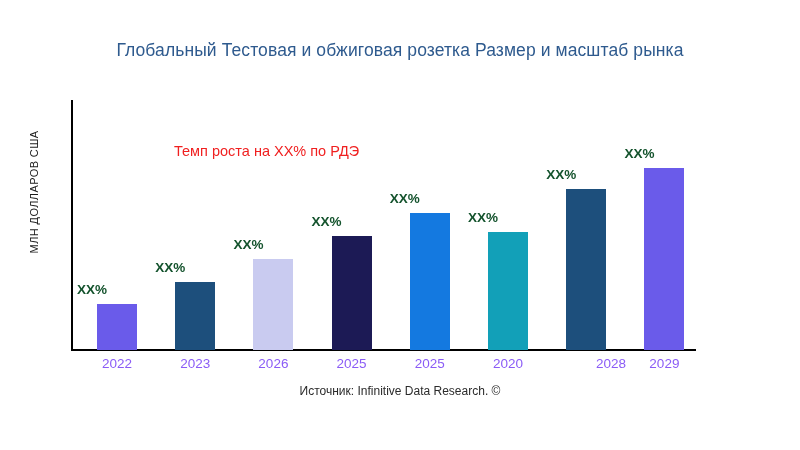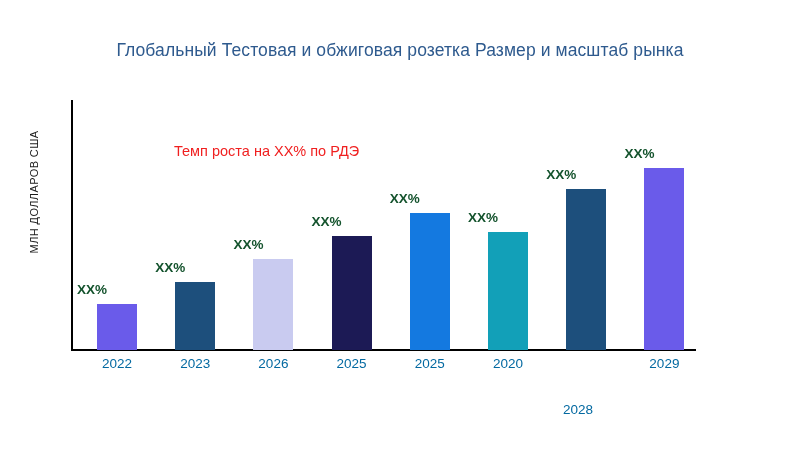--- a/index.html
+++ b/index.html
@@ -80,21 +80,21 @@
     font-size: 13.5px;
     color: #14532d;
     white-space: nowrap;
     font-weight: bold;
   }
   .tick-label {
     position: absolute;
     top: 356px;
     text-align: center;
     font-size: 13.5px;
-    color: #0369a1;
+    color: #8b5cf6;
     white-space: nowrap;
   }
   #source-note {
     position: absolute;
     left: 0;
     top: 384px;
     width: 800px;
     text-align: center;
     font-size: 12px;
     color: #2b2b2b;
@@ -128,25 +128,26 @@
       <div class="bar-value" style="left: 311.6px; width: 80px; top: 214px;">XX%</div>
       <div class="tick-label" style="left: 311.6px; width: 80px;">2025</div>
       <div class="bar" style="left: 409.8px; width: 40px; height: 137px; background: rgb(20, 121, 224);"></div>
       <div class="bar-value" style="left: 389.8px; width: 80px; top: 191px;">XX%</div>
       <div class="tick-label" style="left: 389.8px; width: 80px;">2025</div>
       <div class="bar" style="left: 488px; width: 40px; height: 118px; background: rgb(18, 160, 184);"></div>
       <div class="bar-value" style="left: 468px; width: 80px; top: 210px;">XX%</div>
       <div class="tick-label" style="left: 468px; width: 80px;">2020</div>
       <div class="bar" style="left: 566.2px; width: 40px; height: 161px; background: rgb(29, 79, 124);"></div>
       <div class="bar-value" style="left: 546.2px; width: 80px; top: 167px;">XX%</div>
-      <div class="tick-label" style="left: 538px; width: 80px; margin-top: 46px;">2028</div>
+      <div class="tick-label" style="left: 571px; width: 80px;">2028</div>
       <div class="bar" style="left: 644.4px; width: 40px; height: 182px; background: rgb(106, 91, 234);"></div>
       <div class="bar-value" style="left: 624.4px; width: 80px; top: 146px;">XX%</div>
       <div class="tick-label" style="left: 624.4px; width: 80px;">2029</div>
       <div class="bar" style="left: 722.6px; width: 40px; height: 205px; background: rgb(29, 79, 124);"></div>
       <div class="bar-value" style="left: 702.6px; width: 80px; top: 123px;">XX%</div>
       <div class="tick-label" style="left: 702.6px; width: 80px;">2030</div>
       <div class="bar-value" style="left: 780.8px; width: 80px; top: 100px;">XX%</div>
       <div class="tick-label" style="left: 780.8px; width: 80px;">2031</div>
     </div>
 
+  <div id="source-note">Источник: Infinitive Data Research. ©</div>
 
 </div>
 
 </body></html>

